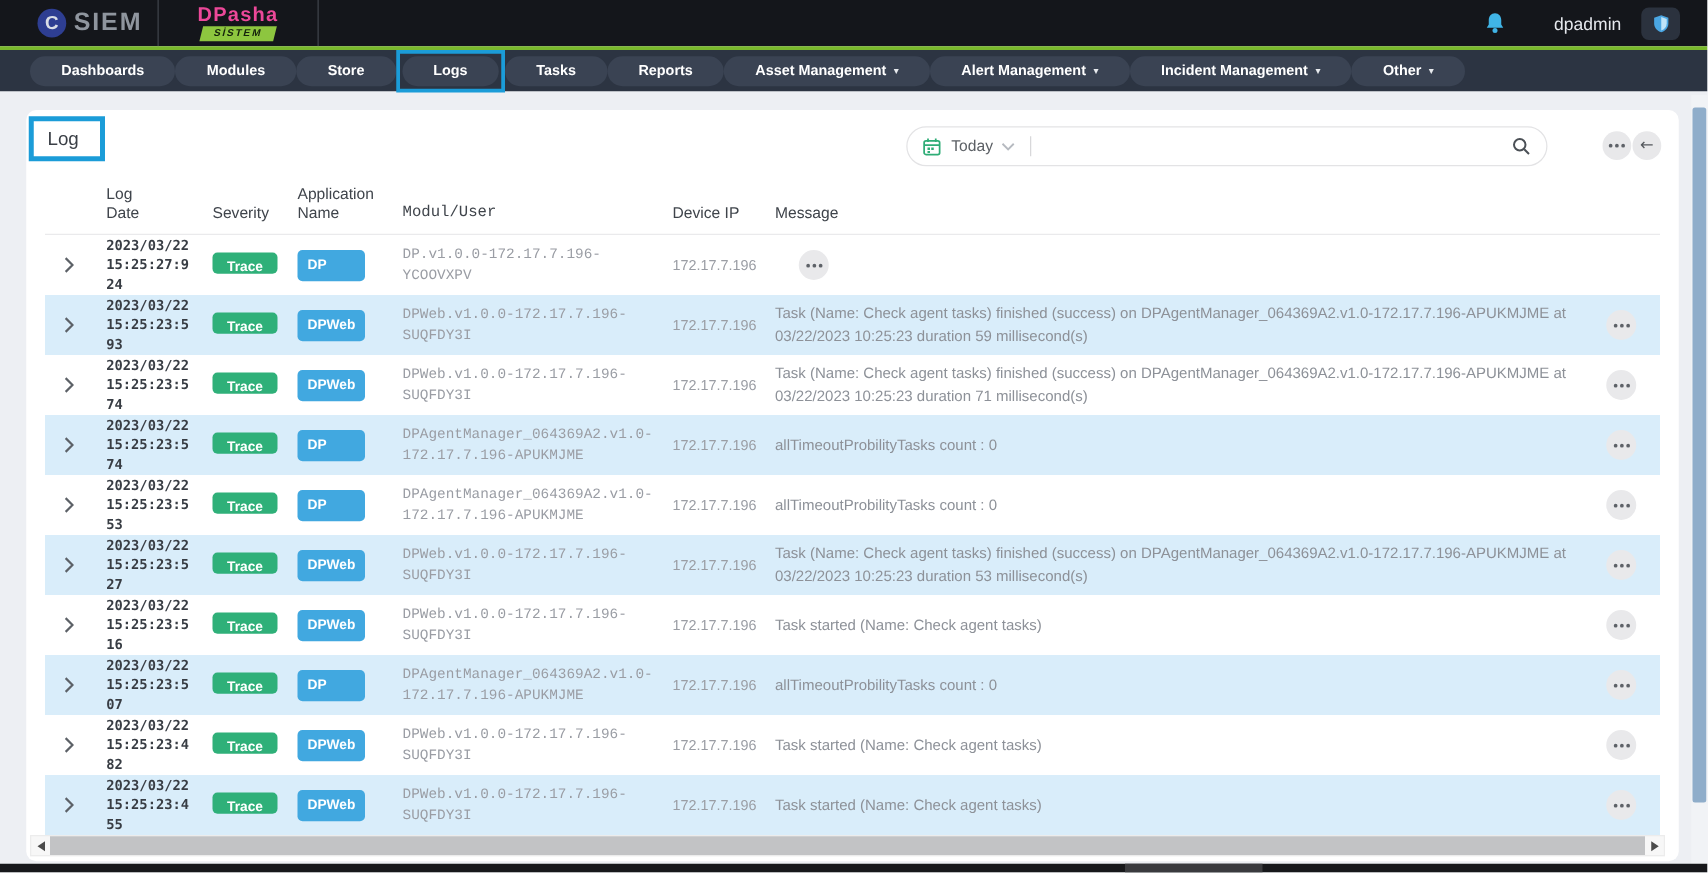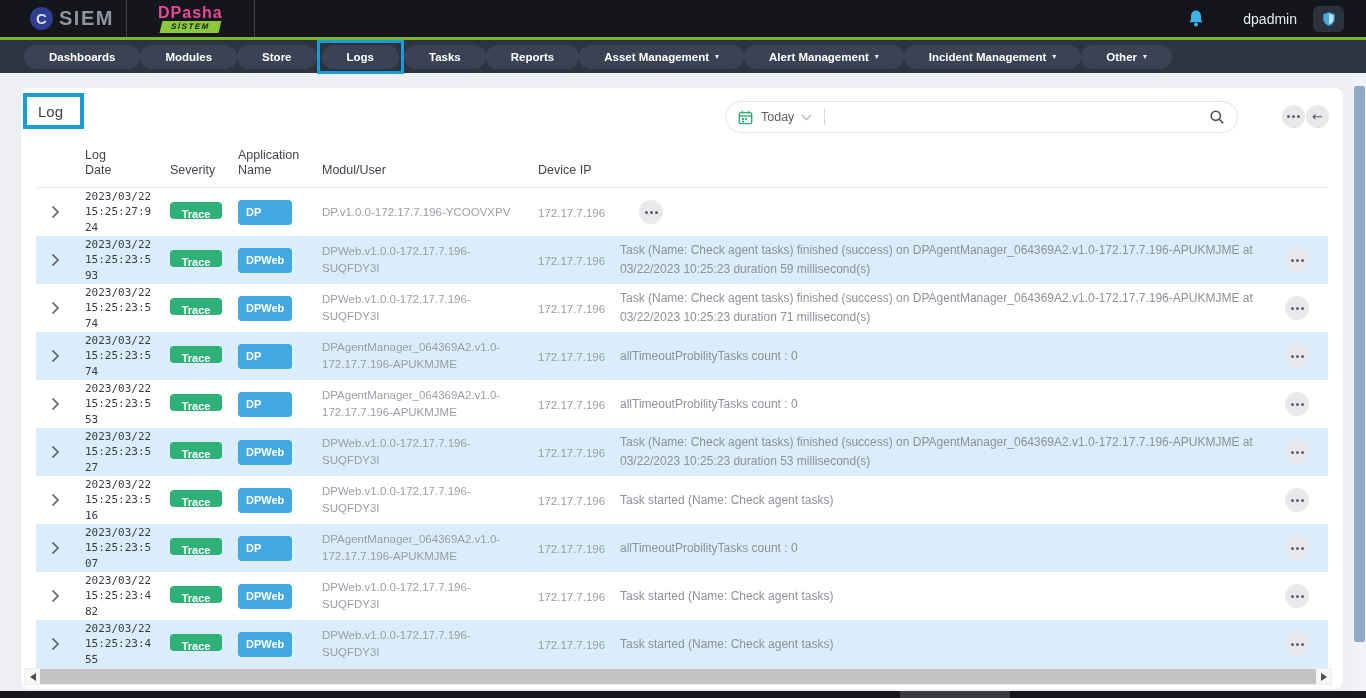--- a/index.html
+++ b/index.html
@@ -56,30 +56,30 @@
   .dot { width:3px; height:3px; border-radius:50%; background:#5e6268; }
 
   
   .table { position:absolute; left:15px; top:60px; width:1292px; }
   .thead { display:flex; align-items:flex-end; padding-bottom:9px; border-bottom:1px solid #eaeaec; min-height:38px; }
   .th { font-size:12.5px; color:#3f444b; line-height:15px; }
   .c-exp { width:49px; flex:none; }
   .c-date { width:85px; flex:none; }
   .c-sev { width:68px; flex:none; }
   .c-app { width:84px; flex:none; }
-  .c-mod { width:216px; flex:none; padding-right:12px; }
+  .c-mod { width:216px; flex:none; padding-right:12px;font-family:Liberation Mono, monospace; }
   .c-ip { width:82px; flex:none; }
   .c-msg { flex:1; padding-right:10px; }
   .c-act { width:62px; flex:none; display:flex; justify-content:center; }
 
   .rows { }
   .trow { display:flex; align-items:center; min-height:48px; }
   .trow.alt { background:var(--row-alt,#d9edfa); }
   .exp-btn { background:none; border:none; cursor:pointer; display:flex; margin-left:15px; }
-  .date-text { display:inline-block; width:70px; font-family:"DejaVu Sans Mono",monospace; font-weight:normal;
+  .date-text { display:inline-block; width:70px; font-family:"DejaVu Sans Mono",monospace; font-weight:bold;
                font-size:11px; line-height:15.5px; color:#383d44; word-break:break-all; }
   .badge-sev { display:inline-block; width:52px; height:17px; line-height:25px; border-radius:4px;
                background:var(--severity-trace,#2fb079); color:#fff; font-size:11px; font-weight:bold; text-align:center; }
   .badge-app { display:inline-block; width:54px; height:25px; line-height:25px; border-radius:4px;
                background:var(--app-badge,#41a8e0); color:#fff; font-size:11px; font-weight:bold; padding-left:8px; }
   .mod-text { color:#9a9da4; font-size:11.5px; line-height:17px; overflow-wrap:anywhere; display:block; max-width:204px; }
   .ip-text  { color:#9a9da4; font-size:11.5px; }
   .msg-text { color:#8d9198; font-size:12px; line-height:19px; display:block; max-width:640px; }
   .row-dots { width:24px; height:24px; border-radius:50%; background:#e9e9eb; border:none; cursor:pointer;
               display:flex; align-items:center; justify-content:center; gap:2px; }
@@ -207,20 +207,23 @@
       <div class="c-app th">
         <div>Application</div>
           <div>Name</div>
       </div>
       <div class="c-mod th">
         <div>Modul/User</div>
       </div>
       <div class="c-ip th">
         <div>Device IP</div>
       </div>
+      <div class="c-msg th">
+        <div>Message</div>
+      </div>
       <div class="c-act"></div>
     </div>
     <div class="rows">
   <div class="trow">
     <div class="c-exp">
       <button class="exp-btn">
         <span>
           <svg width="9" height="14" viewBox="0 0 9 14">
                   <polyline points="1.5,1.5 7,7 1.5,12.5" fill="none" stroke="#5c6167" stroke-width="1.7"></polyline>
                 </svg>

